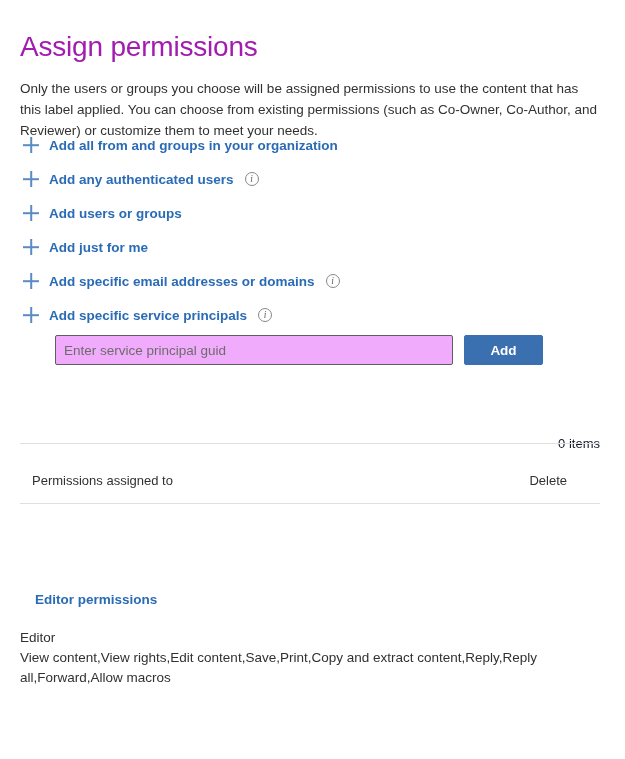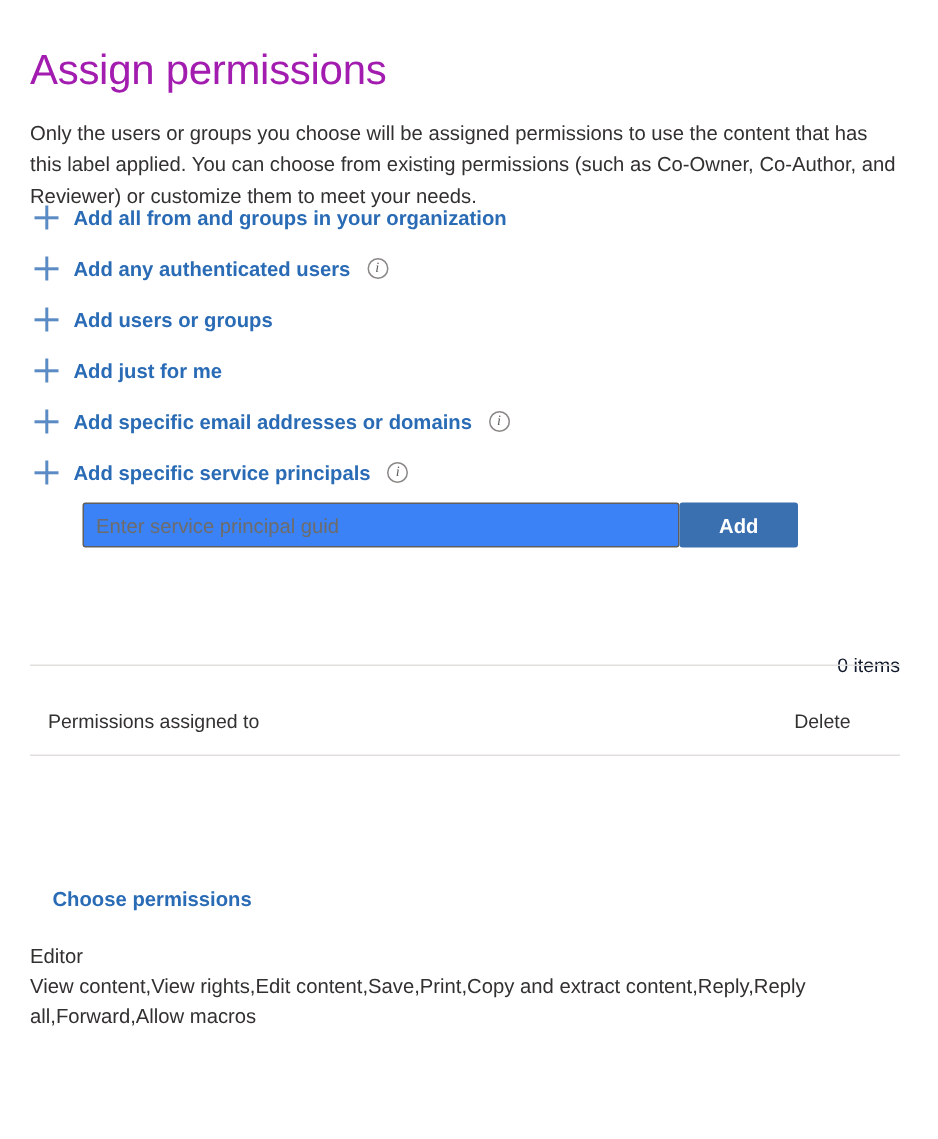--- a/index.html
+++ b/index.html
@@ -128,28 +128,29 @@
   }
   .guid-input {
     width: 398px;
     height: 30px;
     border: 1px solid #605e5c;
     border-radius: 2px;
     padding: 0 8px;
     font-size: 13.5px;
     font-family: "Liberation Sans", sans-serif;
     color: #323130;
-    background: #3b82f6;
+    background: #f0abfc;
     outline: none;
   }
   .guid-input::placeholder {
     color: #6e6c6a;
     opacity: 1;
   }
   .add-button {
+    margin-left: 11px;
     width: 79px;
     height: 30px;
     background: #3a6fb0;
     border: 1px solid #3a6fb0;
     border-radius: 2px;
     color: #ffffff;
     font-size: 13.5px;
     font-weight: 700;
     font-family: "Liberation Sans", sans-serif;
     cursor: pointer;
@@ -305,20 +306,20 @@
   <div class="divider divider-top"></div>
 
   <div class="table-header">
     <span class="col-head-left">Permissions assigned to</span>
     <span class="col-head-right">Delete</span>
   </div>
 
   <div class="divider divider-bottom"></div>
 
 
-  <div class="choose-permissions">Choose permissions</div>
+  <div class="choose-permissions">Editor permissions</div>
 
   <div class="perm-summary">
     <div class="perm-role">Editor</div>
     <div class="perm-rights">View content,View rights,Edit content,Save,Print,Copy and extract content,Reply,Reply all,Forward,Allow macros</div>
   </div>
 
 </div>
 
 </body></html>

